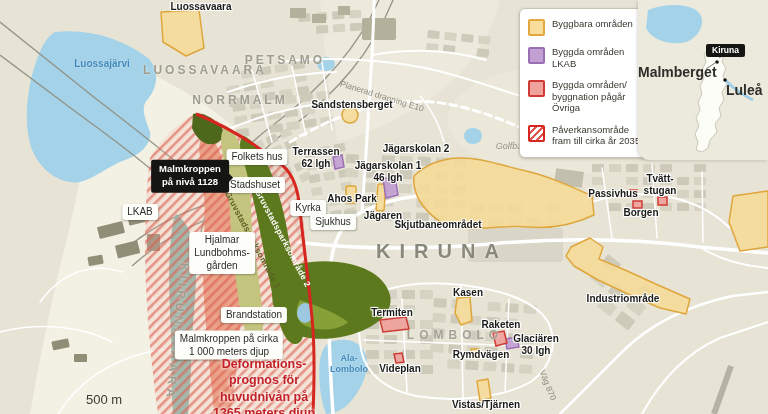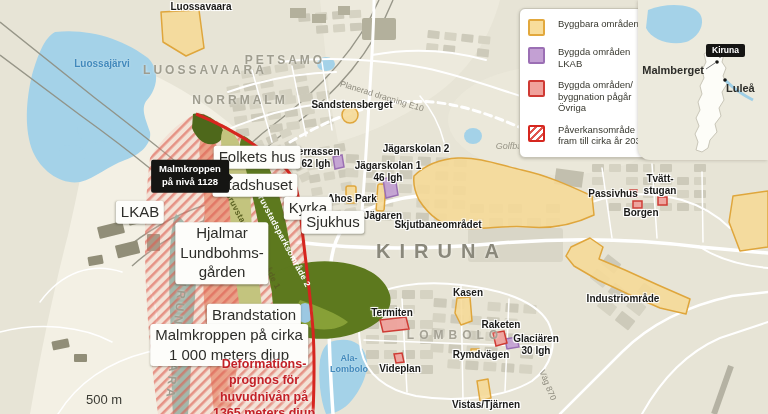--- a/index.html
+++ b/index.html
@@ -9,54 +9,54 @@
   .lbl{position:absolute;transform:translate(-50%,-50%);white-space:pre-line;text-align:center;line-height:1.18;}
   .place{font-weight:bold;font-size:10px;color:#191917;
          text-shadow:-1px -1px 0 rgba(255,255,255,.9),1px -1px 0 rgba(255,255,255,.9),
                      -1px 1px 0 rgba(255,255,255,.9),1px 1px 0 rgba(255,255,255,.9),0 0 3px #fff;}
   .place-big{font-size:12.5px;letter-spacing:.5px;}
   .district{font-weight:bold;color:#9f9d8f;letter-spacing:3px;font-size:12px;
             text-shadow:0 0 3px rgba(255,255,255,.65);white-space:nowrap;}
   .district-big{font-size:20px;letter-spacing:9px;color:#8a887b;}
   .district-mid{font-size:12px;letter-spacing:5px;color:#a5a295;}
   .wbox{position:absolute;transform:translate(-50%,-50%);background:#fdfdfa;border-radius:3px;
-        padding:1px 5px 2px;font-size:15px;color:#2d2d29;box-shadow:0 1px 2px rgba(70,70,55,.4);
+        padding:1px 5px 2px;font-size:10px;color:#2d2d29;box-shadow:0 1px 2px rgba(70,70,55,.4);
         white-space:pre-line;text-align:center;line-height:1.3;}
   .bbox{position:absolute;transform:translate(-50%,-50%);background:#151513;color:#fff;font-weight:bold;
         font-size:9.5px;padding:3px 8px 4px;text-align:center;white-space:pre-line;line-height:1.35;border-radius:2px;}
   .bbox-arrow::after{content:"";position:absolute;right:-9px;top:55%;margin-top:-5px;
         border:5px solid transparent;border-left:5px solid #151513;}
   .redtext{color:#c32127;font-weight:bold;font-size:12.5px;line-height:1.3;
         text-shadow:0 0 3px rgba(255,255,255,.95),0 0 4px rgba(255,255,255,.9);}
   .blue{font-weight:bold;color:#4189bc;font-size:10px;
         text-shadow:0 0 2px rgba(255,255,255,.6);}
   .blue-sm{font-size:9px;}
   .roadlbl{color:#8e8b7e;font-size:8.5px;white-space:nowrap;}
   .golf{font-style:italic;font-size:9px;color:#989587;}
   .parklbl{font-size:8.5px;white-space:nowrap;letter-spacing:.3px;font-weight:bold;}
 
   .legend{position:absolute;left:519px;top:8px;width:119px;background:#fff;border:1px solid #c7c4b6;
           border-radius:6px;padding:9px 8px 10px;display:flex;flex-direction:column;gap:10px;
           box-shadow:0 1px 3px rgba(80,80,65,.3);}
-  .legend-item{display:flex;align-items:flex-start;gap:13px;}
+  .legend-item{display:flex;align-items:flex-start;gap:7px;}
   .sw{width:13px;height:13px;flex:0 0 auto;border-radius:2px;margin-top:1px;}
   .sw-yellow{background:#f8dd9b;border:2px solid #e2a83d;}
   .sw-purple{background:#c3a0d3;border:2px solid #9b6fb4;}
   .sw-pink{background:#f0a29c;border:2px solid #cf3a34;}
   .sw-hatch{background:repeating-linear-gradient(135deg,#fff 0 3px,#e0564e 3px 5px);border:2px solid #d6261f;}
   .legend-label{font-size:9.5px;color:#38382f;line-height:1.22;white-space:pre-line;}
 
   .inset{position:absolute;right:0;top:0;width:130px;height:160px;background:#eceadd;
          border-bottom-left-radius:12px;box-shadow:-1px 1px 3px rgba(110,105,90,.25);}
   .inset svg{position:absolute;left:0;top:0;}
   .inset-bbox{position:absolute;left:68px;top:44px;background:#151513;color:#fff;font-weight:bold;
          font-size:8.5px;padding:1px 6px 2px;border-radius:2px;}
   .inset-bbox::after{content:"";position:absolute;left:10px;bottom:-5px;
          border:4px solid transparent;border-top:5px solid #151513;}
-  .inset-lbl{position:absolute;font-weight:bold;font-size:11px;color:#2d2d29;white-space:nowrap;}
+  .inset-lbl{position:absolute;font-weight:bold;font-size:14px;color:#2d2d29;white-space:nowrap;}
 
   .scalebar{position:absolute;left:58px;top:392px;width:92px;text-align:center;}
   .scalebar .sbtext{font-size:13px;color:#3a3a33;margin-bottom:1px;}
 </style>
 </head>
 <body>
 
 <div class="stage">
 
 <svg class="map" width="768" height="414" viewBox="0 0 768 414">

